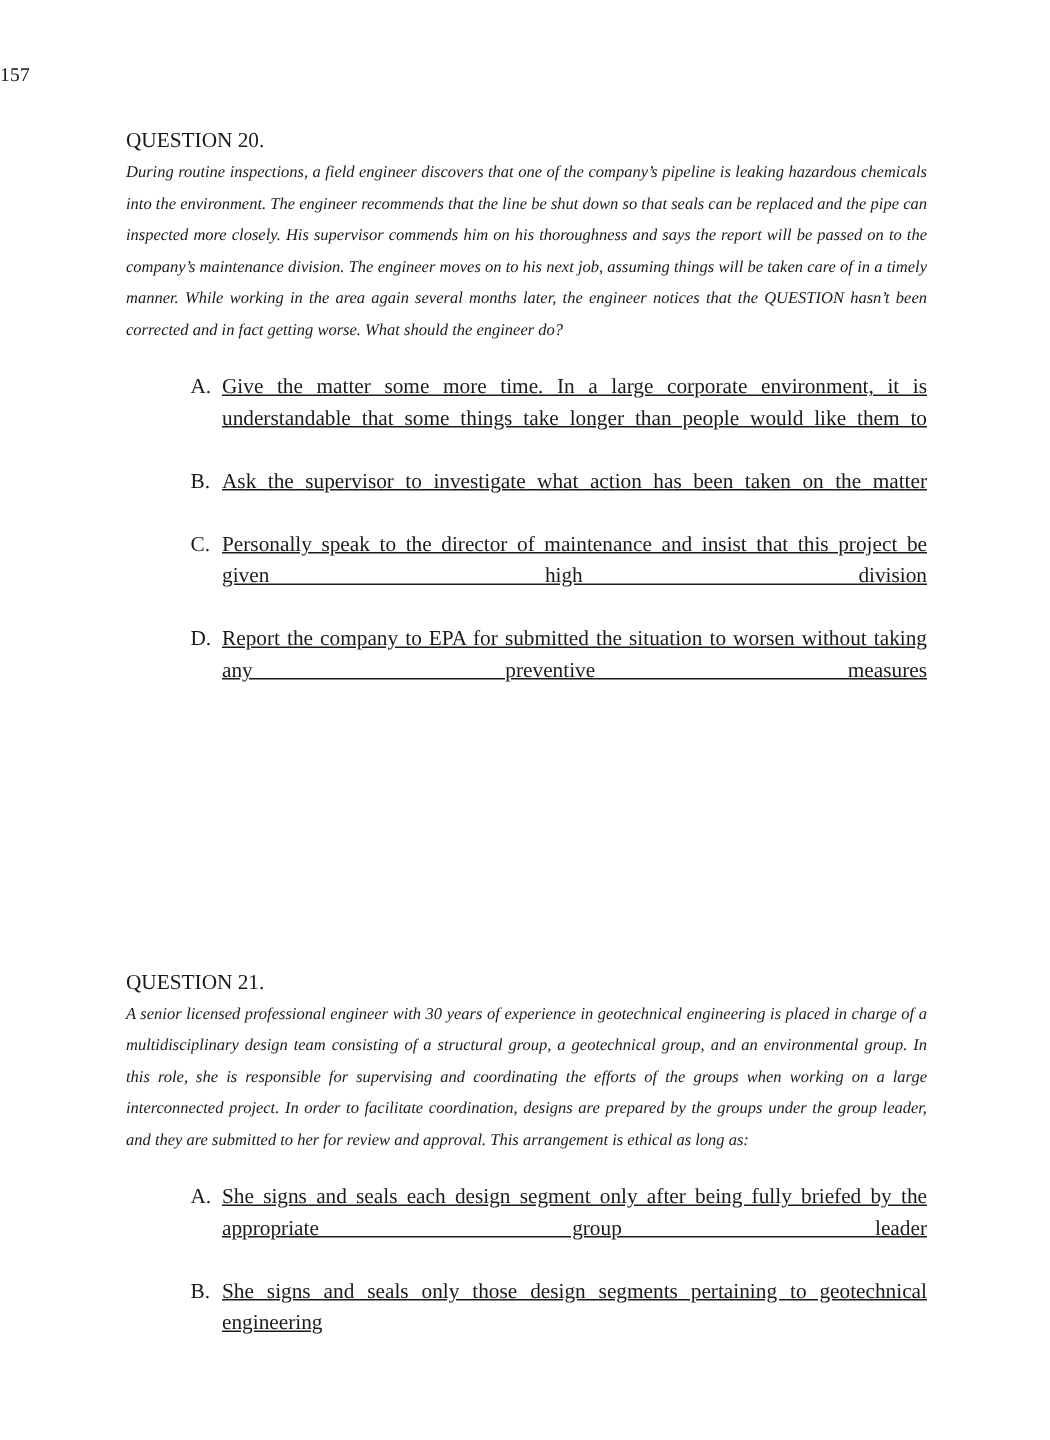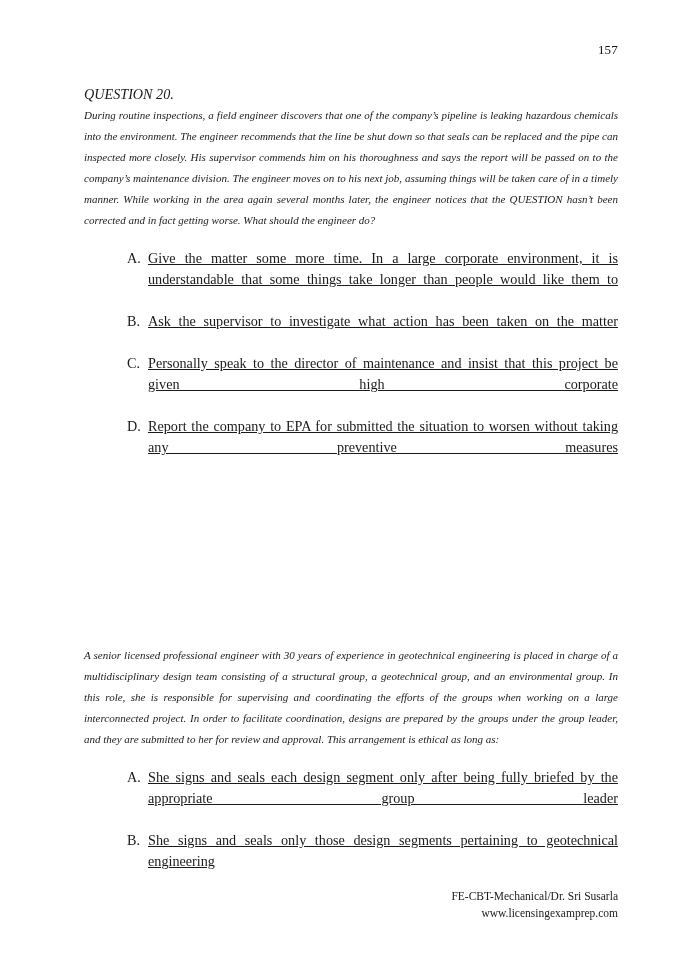--- a/index.html
+++ b/index.html
@@ -25,21 +25,20 @@
     height: 960px;
     background: #ffffff;
   }
 
   
   .page-number {
     position: absolute;
     top: 42px;
     left: 0;
     width: 618px;
-    text-align: right;
     font-size: 13px;
     line-height: 16px;
     letter-spacing: 0.2px;
     color: #111111;
   }
 
   
   .content {
     position: absolute;
     left: 84px;
@@ -50,21 +49,20 @@
   .question-block {
     margin: 0;
   }
 
   .question-heading {
     font-size: 14.2px;
     line-height: 21px;
     margin: 0;
     text-align: left;
     white-space: nowrap;
-    font-style: italic;
   }
 
   .question-stem {
     font-size: 11px;
     line-height: 21px;
     margin: 0;
     text-align: justify;
     text-justify: inter-word;
     hyphens: none;
     font-style: italic;
@@ -140,49 +138,46 @@
         <li class="option">
           <span class="option-letter">A.</span>
           <span class="option-text">Give the matter some more time. In a large corporate environment, it is understandable that some things take longer than people would like them to</span>
         </li>
         <li class="option">
           <span class="option-letter">B.</span>
           <span class="option-text">Ask the supervisor to investigate what action has been taken on the matter</span>
         </li>
         <li class="option">
           <span class="option-letter">C.</span>
-          <span class="option-text">Personally speak to the director of maintenance and insist that this project be given high corporate</span>
+          <span class="option-text">Personally speak to the director of maintenance and insist that this project be given high division</span>
         </li>
         <li class="option">
           <span class="option-letter">D.</span>
           <span class="option-text">Report the company to EPA for submitted the situation to worsen without taking any preventive measures</span>
         </li>
       </ul>
     </div>
 
     <div class="spacer-between-questions"></div>
 
     <div class="question-block">
+      <p class="question-heading">QUESTION 21.</p>
       <p class="question-stem">A senior licensed professional engineer with 30 years of experience in geotechnical engineering is placed in charge of a multidisciplinary design team consisting of a structural group, a geotechnical group, and an environmental group. In this role, she is responsible for supervising and coordinating the efforts of the groups when working on a large interconnected project. In order to facilitate coordination, designs are prepared by the groups under the group leader, and they are submitted to her for review and approval. This arrangement is ethical as long as:</p>
 
       <div class="spacer-q21-options"></div>
 
       <ul class="options">
         <li class="option">
           <span class="option-letter">A.</span>
           <span class="option-text">She signs and seals each design segment only after being fully briefed by the appropriate group leader</span>
         </li>
         <li class="option">
           <span class="option-letter">B.</span>
           <span class="option-text">She signs and seals only those design segments pertaining to geotechnical engineering</span>
         </li>
 
       </ul>
     </div>
 
   </div>
 
-  <div class="footer">
-    <span class="footer-line">FE-CBT-Mechanical/Dr. Sri Susarla</span>
-    <span class="footer-line">www.licensingexamprep.com</span>
-  </div>
 
 </div>
 
 </body></html>

